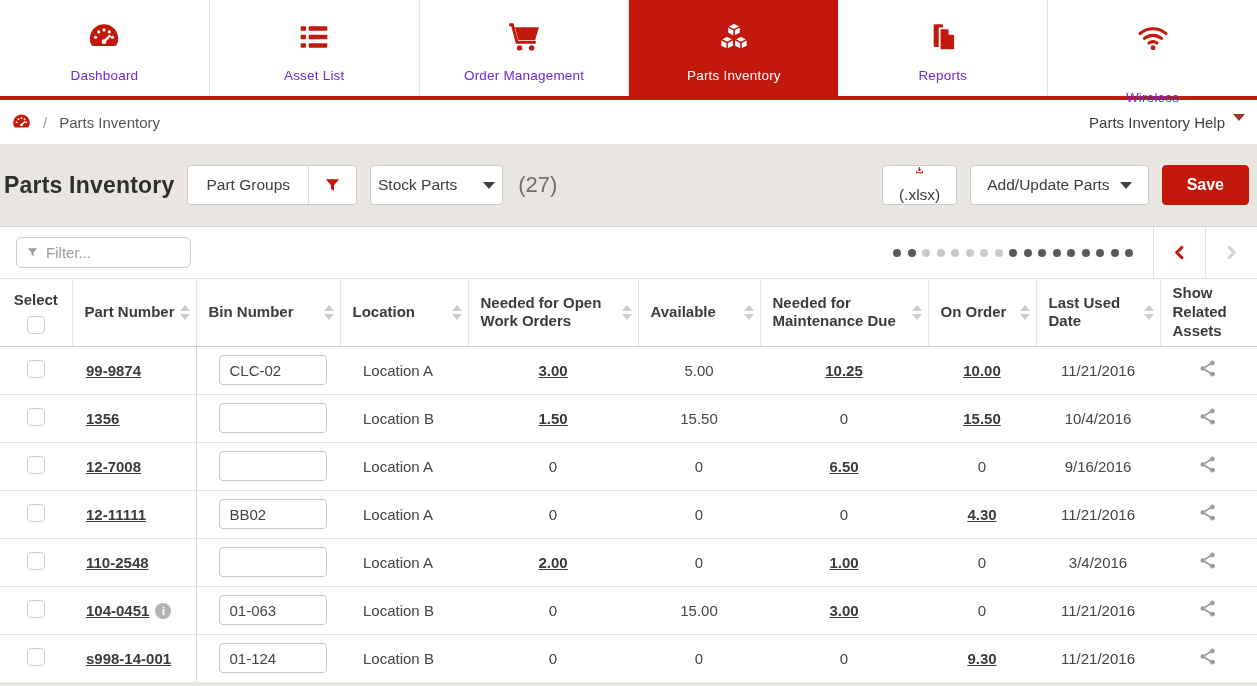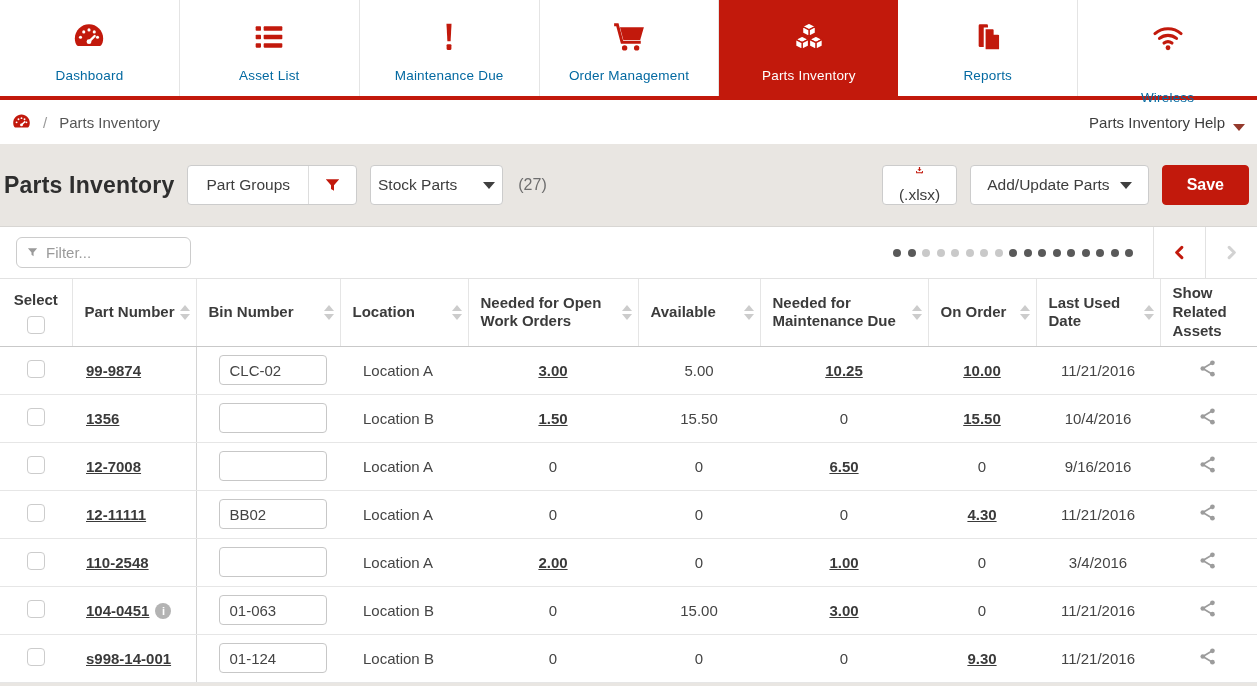--- a/index.html
+++ b/index.html
@@ -6,47 +6,47 @@
   html,body { width:1257px; height:686px; overflow:hidden; background:#e9e6e2;
     font-family:"Liberation Sans","DejaVu Sans",sans-serif; color:#444; }
 
   
   .nav { display:flex; height:100px; background:#fff; border-bottom:4px solid #c2190c; }
   .nav-item { flex:1; display:flex; flex-direction:column; align-items:center;
     justify-content:flex-start; padding-top:20px; gap:14px; border-right:1px solid #e4e4e4;
     cursor:pointer; }
   .nav-item:last-child { border-right:none;gap:36px; }
   .nav-icon { height:34px; display:flex; align-items:center; justify-content:center; }
-  .nav-label { font-size:13.5px; color:#0369a1; letter-spacing:.2px; }
+  .nav-label { font-size:13.5px; color:#6d28d9; letter-spacing:.2px; }
   .nav-item.active { background:#c2190c; border-right:none; }
   .nav-item.active .nav-label { color:#fff; }
 
   
   .crumbbar { height:44px; background:#fff; display:flex; align-items:center;
     padding:0 12px; }
   .crumb-left { display:flex; align-items:center; gap:12px; }
   .crumb-sep { color:#999; font-size:15px; }
   .crumb-current { color:#555; font-size:15px; }
-  .crumb-right { margin-left:auto; display:flex; align-items:flex-end; gap:8px; cursor:pointer; }
+  .crumb-right { margin-left:auto; display:flex; align-items:flex-start; gap:8px; cursor:pointer; }
   .help-label { font-size:15px; color:#3d3d3d; }
   .caret { width:0; height:0; border-left:6px solid transparent; border-right:6px solid transparent;
     border-top:7px solid #3f3f3f; display:inline-block; }
   .caret.red { border-top-color:#943a2c; }
 
   
   .toolbar { height:82px; display:flex; align-items:center; padding:0 8px 0 4px; gap:13px; }
   .page-title { font-size:23px; font-weight:700; color:#2e2e2e; letter-spacing:.2px; }
   .btn { background:#fff; border:1px solid #ccc; border-radius:4px; height:40px;
     display:flex; align-items:center; font-size:15.5px; color:#3d3d3d; cursor:pointer; }
   .grouped { padding:0; overflow:hidden; }
   .grouped .seg { padding:4px 18px; height:100%; display:flex; align-items:center; }
   .grouped .seg + .seg { border-left:1px solid #ddd; padding:0 14px; }
   .btn.dd { padding:0 7px; gap:26px; }
   .btn.dd .caret { border-top-width:7px; }
-  .count { font-size:16px; color:#6e6e6e; margin-left:2px; }
+  .count { font-size:22px; color:#6e6e6e; margin-left:2px; }
   .tb-spacer { flex:1; }
   .btn.xlsx { padding:0 16px; gap:10px;flex-direction:column; }
   .btn.addupd { padding:0 16px; gap:10px; }
   .btn.save { background:#c2190c; border-color:#c2190c; color:#fff; font-weight:700;
     padding:0 24px; font-size:16px; }
 
   
   .panel { background:#fff; border-top:1px solid #d8d6d3; }
   .filterrow { height:52px; display:flex; align-items:center; border-bottom:1px solid #e2e2e2; }
   .filterbox { margin-left:16px; width:175px; height:31px; border:1px solid #ccc; border-radius:6px;
@@ -123,29 +123,20 @@
           <rect x="2" y="10.3" width="4" height="3.4" rx=".6"></rect>
           <rect x="8" y="10.3" width="14" height="3.4" rx=".6"></rect>
           <rect x="2" y="16.6" width="4" height="3.4" rx=".6"></rect>
           <rect x="8" y="16.6" width="14" height="3.4" rx=".6"></rect>
         </svg>
     </span>
     <span class="nav-label">Asset List</span>
   </div>
   <div class="nav-item">
     <span class="nav-icon">
-      <svg width="32" height="32" viewBox="0 0 24 24" fill="#c2190c">
-          <path d="M10.1 2h3.8l-.7 13.2h-2.4z"></path>
-          <rect x="10.2" y="17.4" width="3.6" height="4.3" rx=".8"></rect>
-        </svg>
-    </span>
-    <span class="nav-label">Maintenance Due</span>
-  </div>
-  <div class="nav-item">
-    <span class="nav-icon">
       <svg width="34" height="34" viewBox="0 0 24 24" fill="#c2190c">
           <path d="M5.6 5.2h16.9l-2.6 9H8z"></path>
           <path d="M1.5 2.3h3.1l3.3 12.4h12.4v2.1H6.3L3 4.4H1.5z"></path>
           <circle cx="8.9" cy="19.7" r="1.9"></circle>
           <circle cx="17.4" cy="19.7" r="1.9"></circle>
         </svg>
     </span>
     <span class="nav-label">Order Management</span>
   </div>
   <div class="nav-item active">

